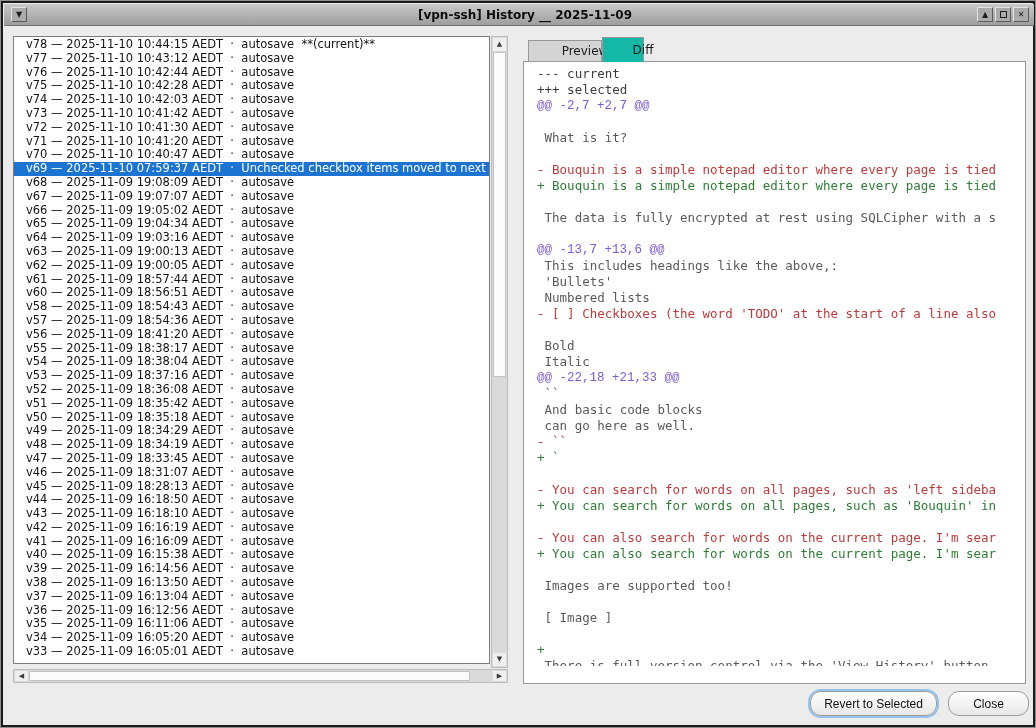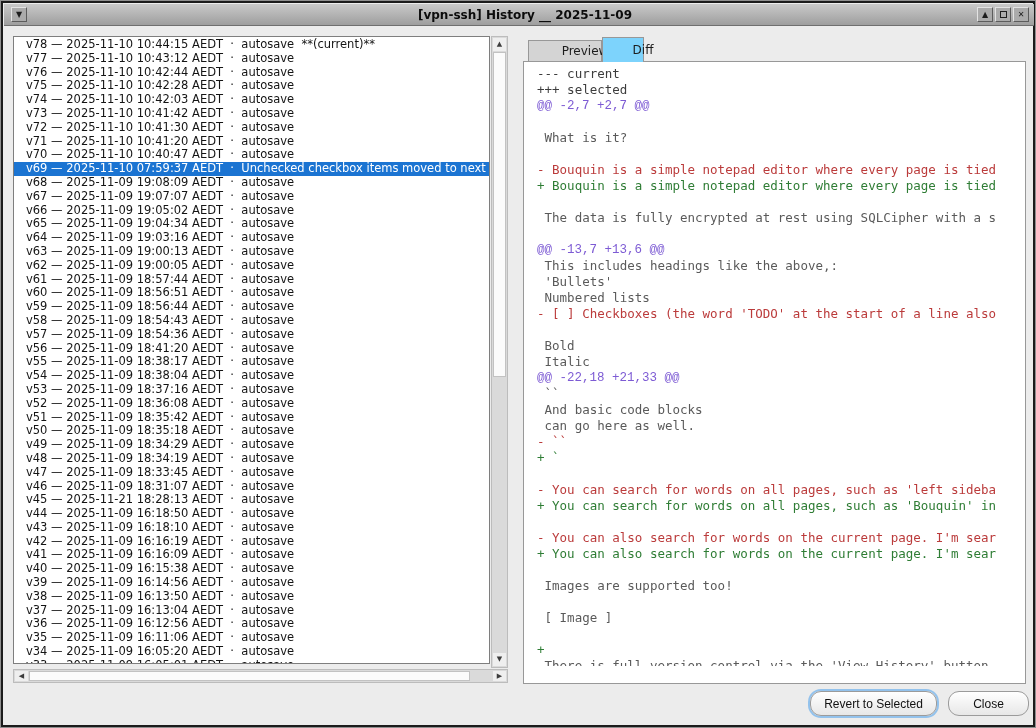--- a/index.html
+++ b/index.html
@@ -51,21 +51,21 @@
 
   #diff-vscroll { left:1001px; top:61px; width:16px; height:605px; }
   #diff-vscroll .thumb { top:15px; height:376px; }
   #diff-hscroll { left:526px; top:667px; width:491px; height:14px; }
   #diff-hscroll .thumb { left:15px; width:133px; }
 
   
   .tab { position:absolute; border:1px solid #989898; font-size:12px; color:#1c1c1c;
          display:flex; align-items:center; justify-content:center;padding-left:40px; }
   .tab.inactive { left:527px; top:39px; width:74px; height:22px; background:#d4d4d4; }
-  .tab.active   { left:601px; top:36px; width:42px; height:25px; background:#7dd3fc;
+  .tab.active   { left:601px; top:36px; width:42px; height:25px; background:#14b8a6;
                   border-bottom:none; z-index:3; }
   .nbframe { position:absolute; left:522px; top:60px; width:503px; height:623px;
              background:#ffffff; border:1px solid #989898; z-index:1; }
 
   
   .diffarea { position:absolute; left:530px; top:61px; width:474px; height:604px;
               background:#fff; overflow:hidden; padding:4px 0 0 6px; z-index:2; }
   .dl { font-family:"DejaVu Sans Mono","Liberation Mono",monospace; font-size:12.5px;
         line-height:16px; height:16px; white-space:pre; }
   .dl.meta { color:var(--c-meta); }
@@ -116,35 +116,34 @@
       <div class="row sel">v69 — 2025-11-10 07:59:37 AEDT  ·  Unchecked checkbox items moved to next</div>
       <div class="row">v68 — 2025-11-09 19:08:09 AEDT  ·  autosave</div>
       <div class="row">v67 — 2025-11-09 19:07:07 AEDT  ·  autosave</div>
       <div class="row">v66 — 2025-11-09 19:05:02 AEDT  ·  autosave</div>
       <div class="row">v65 — 2025-11-09 19:04:34 AEDT  ·  autosave</div>
       <div class="row">v64 — 2025-11-09 19:03:16 AEDT  ·  autosave</div>
       <div class="row">v63 — 2025-11-09 19:00:13 AEDT  ·  autosave</div>
       <div class="row">v62 — 2025-11-09 19:00:05 AEDT  ·  autosave</div>
       <div class="row">v61 — 2025-11-09 18:57:44 AEDT  ·  autosave</div>
       <div class="row">v60 — 2025-11-09 18:56:51 AEDT  ·  autosave</div>
-      <div class="row">v59 — 2025-11-09 18:56:44 AEDT  ·  autosave</div>
       <div class="row">v58 — 2025-11-09 18:54:43 AEDT  ·  autosave</div>
       <div class="row">v57 — 2025-11-09 18:54:36 AEDT  ·  autosave</div>
       <div class="row">v56 — 2025-11-09 18:41:20 AEDT  ·  autosave</div>
       <div class="row">v55 — 2025-11-09 18:38:17 AEDT  ·  autosave</div>
       <div class="row">v54 — 2025-11-09 18:38:04 AEDT  ·  autosave</div>
       <div class="row">v53 — 2025-11-09 18:37:16 AEDT  ·  autosave</div>
       <div class="row">v52 — 2025-11-09 18:36:08 AEDT  ·  autosave</div>
       <div class="row">v51 — 2025-11-09 18:35:42 AEDT  ·  autosave</div>
       <div class="row">v50 — 2025-11-09 18:35:18 AEDT  ·  autosave</div>
       <div class="row">v49 — 2025-11-09 18:34:29 AEDT  ·  autosave</div>
       <div class="row">v48 — 2025-11-09 18:34:19 AEDT  ·  autosave</div>
       <div class="row">v47 — 2025-11-09 18:33:45 AEDT  ·  autosave</div>
       <div class="row">v46 — 2025-11-09 18:31:07 AEDT  ·  autosave</div>
-      <div class="row">v45 — 2025-11-21 18:28:13 AEDT  ·  autosave</div>
+      <div class="row">v45 — 2025-11-09 18:28:13 AEDT  ·  autosave</div>
       <div class="row">v44 — 2025-11-09 16:18:50 AEDT  ·  autosave</div>
       <div class="row">v43 — 2025-11-09 16:18:10 AEDT  ·  autosave</div>
       <div class="row">v42 — 2025-11-09 16:16:19 AEDT  ·  autosave</div>
       <div class="row">v41 — 2025-11-09 16:16:09 AEDT  ·  autosave</div>
       <div class="row">v40 — 2025-11-09 16:15:38 AEDT  ·  autosave</div>
       <div class="row">v39 — 2025-11-09 16:14:56 AEDT  ·  autosave</div>
       <div class="row">v38 — 2025-11-09 16:13:50 AEDT  ·  autosave</div>
       <div class="row">v37 — 2025-11-09 16:13:04 AEDT  ·  autosave</div>
       <div class="row">v36 — 2025-11-09 16:12:56 AEDT  ·  autosave</div>
       <div class="row">v35 — 2025-11-09 16:11:06 AEDT  ·  autosave</div>

